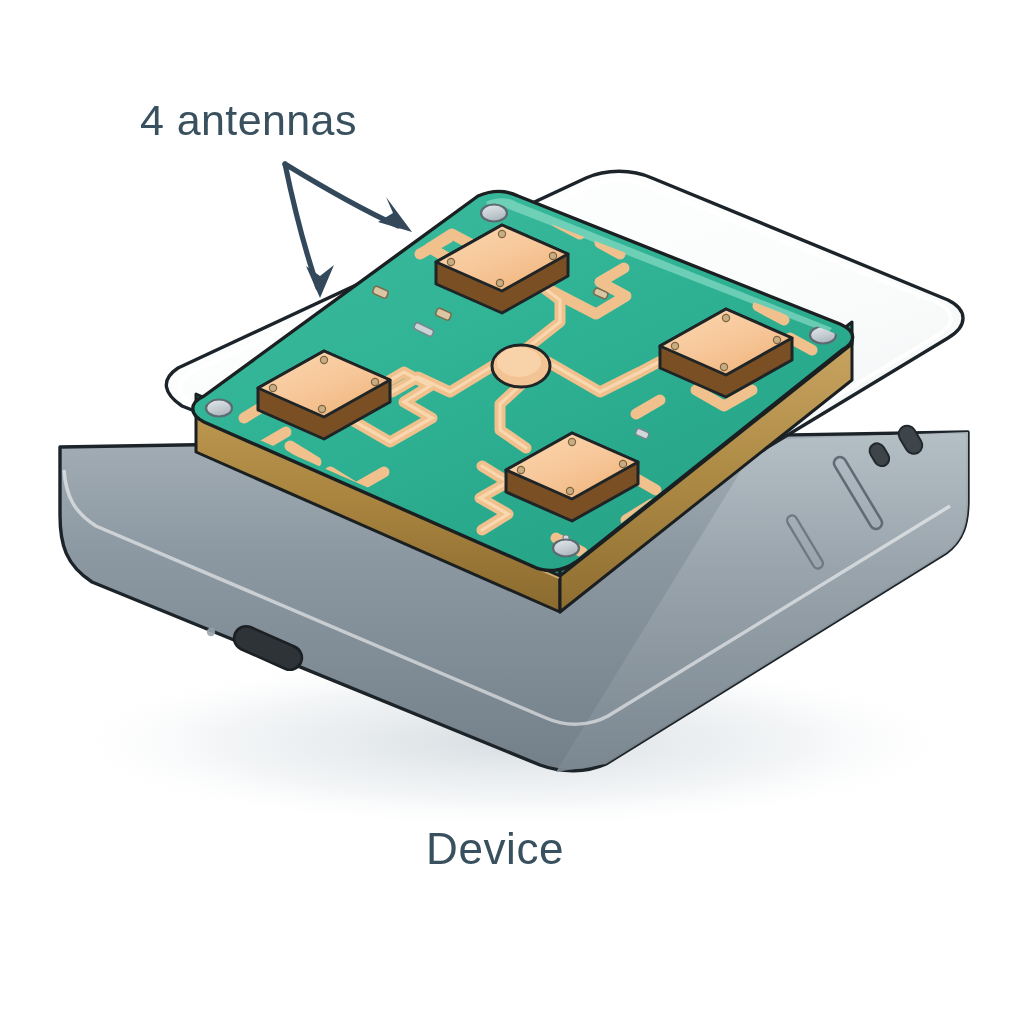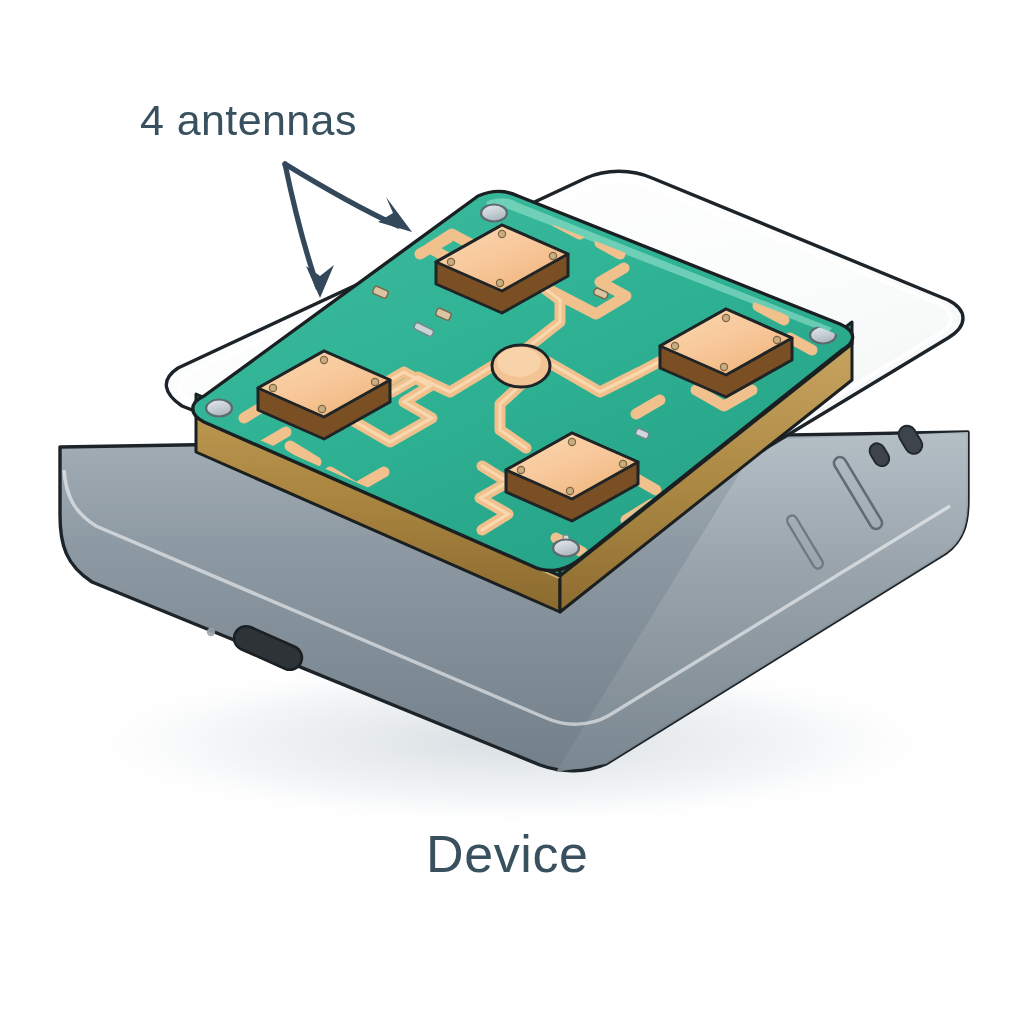--- a/index.html
+++ b/index.html
@@ -38,21 +38,21 @@
   }
   #annotation-label {
     left: 140px;
     top: 96px;
     font-size: 43px;
     letter-spacing: 0.4px;
   }
   #caption-label {
     left: 426px;
     top: 824px;
-    font-size: 52px;
+    font-size: 44px;
     letter-spacing: 0.6px;
   }
 </style>
 </head>
 <body>
 
 <div id="scene">
 
   <svg id="art" viewBox="0 0 1024 1024">
     <defs>

